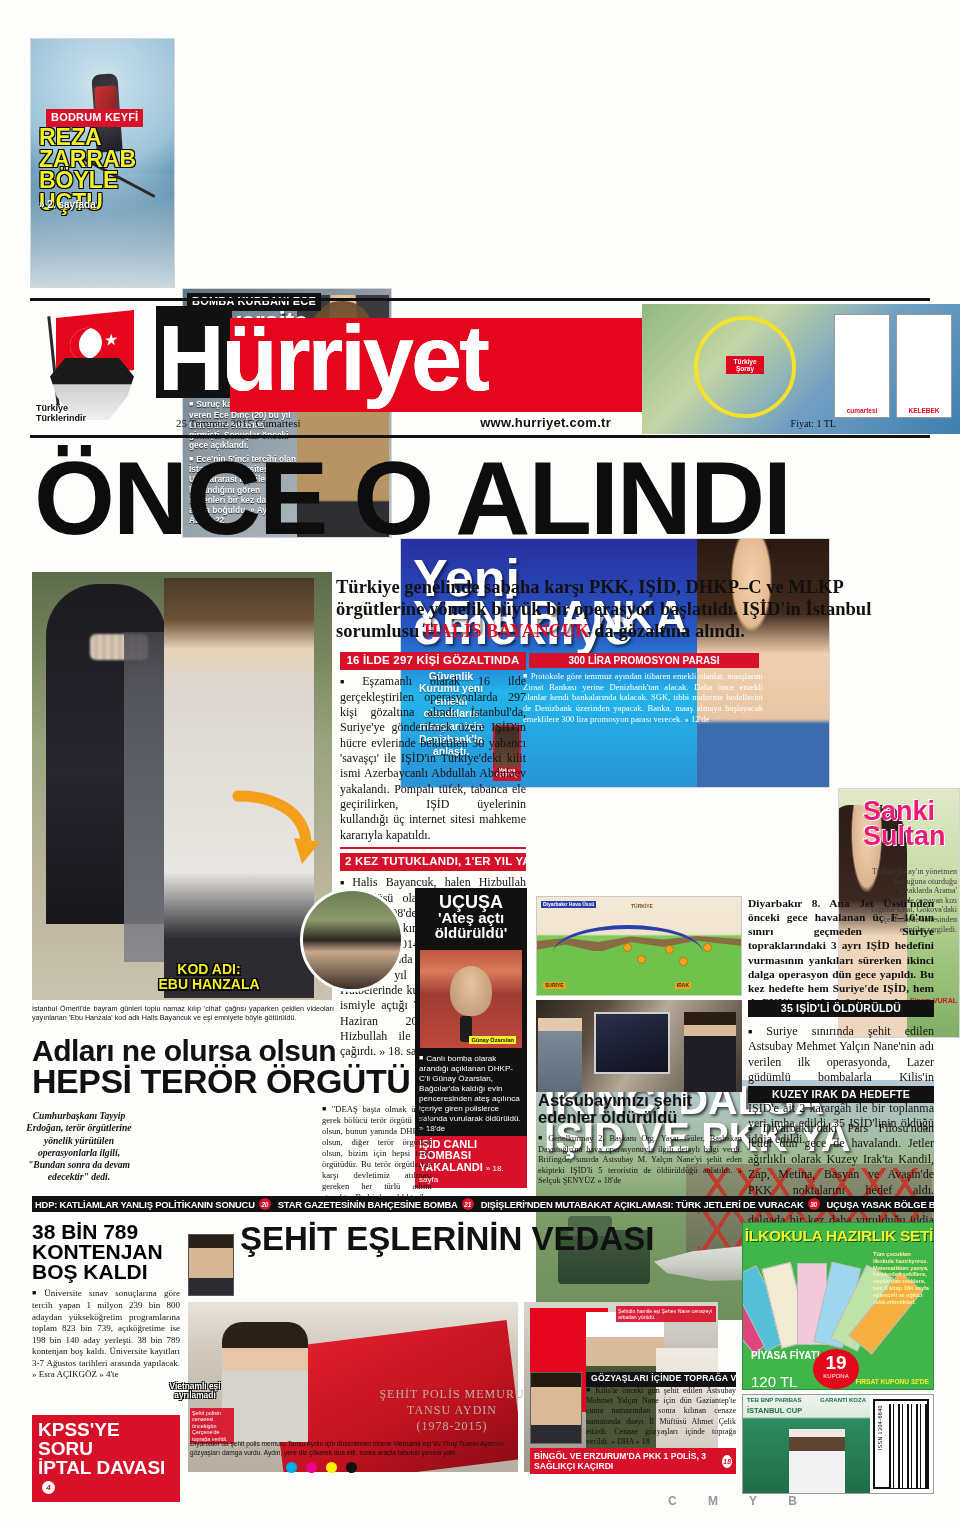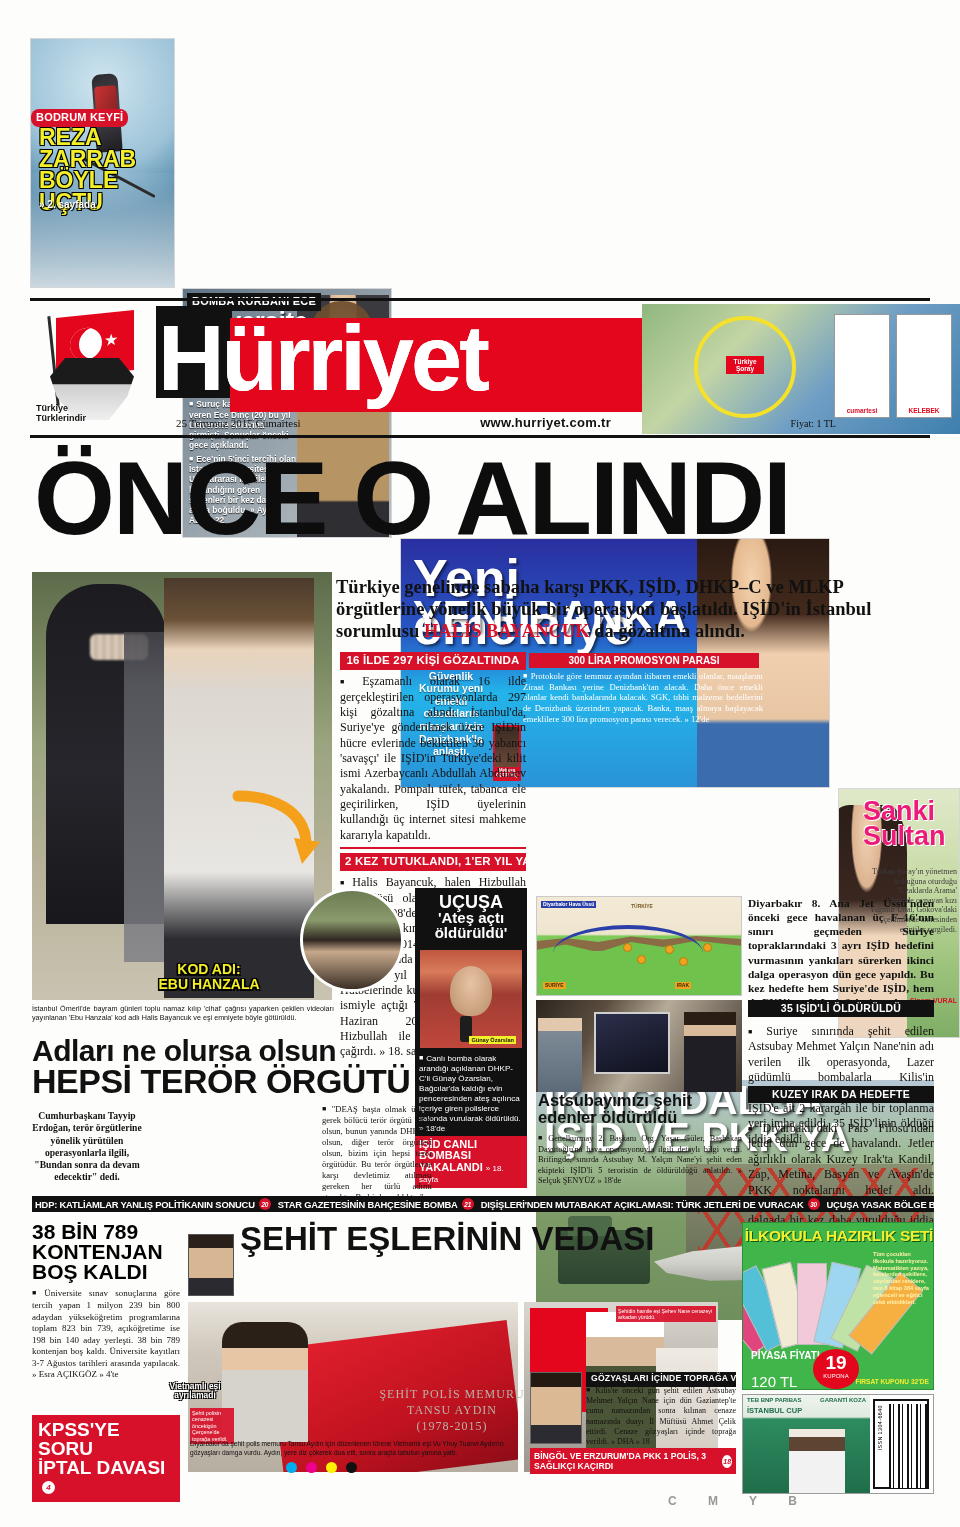--- a/index.html
+++ b/index.html
@@ -47,21 +47,21 @@
      border: 1px solid #d6d6d6; }
   #promo-bodrum .seaFoam { position:absolute; left:0; bottom:0; width:100%; height:46%;
      background: linear-gradient(180deg, rgba(255,255,255,.05), rgba(255,255,255,.75)); }
   #promo-bodrum .flyer { position:absolute; left:44%; top:14%; width:26px; height:78px;
      background: linear-gradient(160deg,#2b2b2f 0%, #46464d 45%, #1b1b20 100%);
      border-radius: 8px 8px 4px 4px; transform: rotate(-4deg); }
   #promo-bodrum .flyer::after { content:""; position:absolute; left:2px; top:12px; width:22px; height:26px;
      background: linear-gradient(120deg,#c33 0%, #822 100%); border-radius:4px; }
   #promo-bodrum .hose { position:absolute; left:30%; top:55%; width:60%; height:3px;
      background:#2b2b2b; transform: rotate(28deg); border-radius:2px; }
-  .bodrum-kick { position:absolute; left:0; top:70px;border-radius:8px; }
+  .bodrum-kick { position:absolute; left:15px; top:70px; }
   .bodrum-head { position:absolute; left:8px; top:88px; width:126px;
      font-size: 23px; font-weight: bold; line-height: .94; color:#f3ef2a;
      text-shadow: 1px 1px 0 #000, -1px 1px 0 #000, 1px -1px 0 #000, -1px -1px 0 #000; }
   .bodrum-ref { position:absolute; left:8px; top:160px; font-size: 10px; font-weight:bold; color:#fff;
      text-shadow: 1px 1px 1px #000; }
 
   #promo-ece { left: 152px; top: 14px; width: 210px; height: 250px;
      background: linear-gradient(135deg,#5f7486 0%, #8d9aa4 40%, #b9c1c6 100%);
      border: 1px solid #d6d6d6; overflow:hidden; }
   #promo-ece .girl { position:absolute; right:2px; top:6px; width:92px; height:244px;
@@ -249,21 +249,21 @@
   #astsub .photo .figR { position:absolute; right:6px; top:12px; width:52px; height:80px;
      background: linear-gradient(180deg,#2a1d14 0 16%, #d9bb9c 16% 30%, #1e1e24 30%, #1e1e24 100%); }
   #astsub h3 { position:absolute; left:2px; top:92px; width:204px; font-size:16.5px; font-weight:bold;
      line-height:1.02; color:#111; }
   #astsub .body-txt { position:absolute; left:2px; top:134px; width:204px; font-size:8.3px; }
 
   
   #adlari { left:32px; top:1036px; width:400px; }
   .adl-h1 { font-size:30px; font-weight:bold; color:#111; line-height:.98; letter-spacing:-.5px; }
   .adl-h2 { font-size:34px; font-weight:bold; color:#111; line-height:.98; letter-spacing:-.5px; }
-  #erd-left { left:32px; top:1110px; width:110px; }
+  #erd-left { left:24px; top:1110px; width:110px;font-style:italic; }
   #erd-left .t { font-family:"Liberation Serif", serif; font-size:9.6px; line-height:1.28;
      font-weight:bold; color:#111; text-align:center; }
   #erd-quote { left:322px; top:1104px; width:110px; }
   #erd-quote .body-txt { font-size:8.6px; }
 
   
   #ticker { left:32px; top:1196px; width:902px; height:16px; background:#111; display:flex; align-items:center;
      padding:0 3px; overflow:hidden; }
   #ticker .it { display:flex; align-items:center; color:#fff; font-size:9.4px; font-weight:bold;
      white-space:nowrap; margin-right:7px; letter-spacing:-.2px; }

